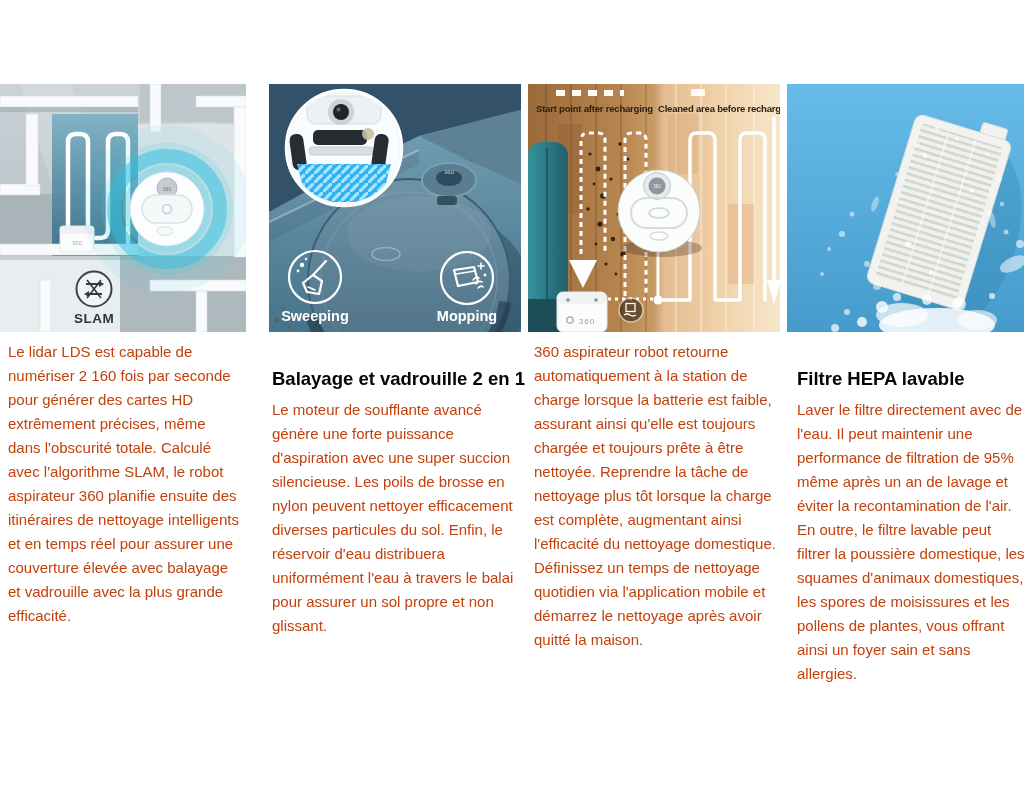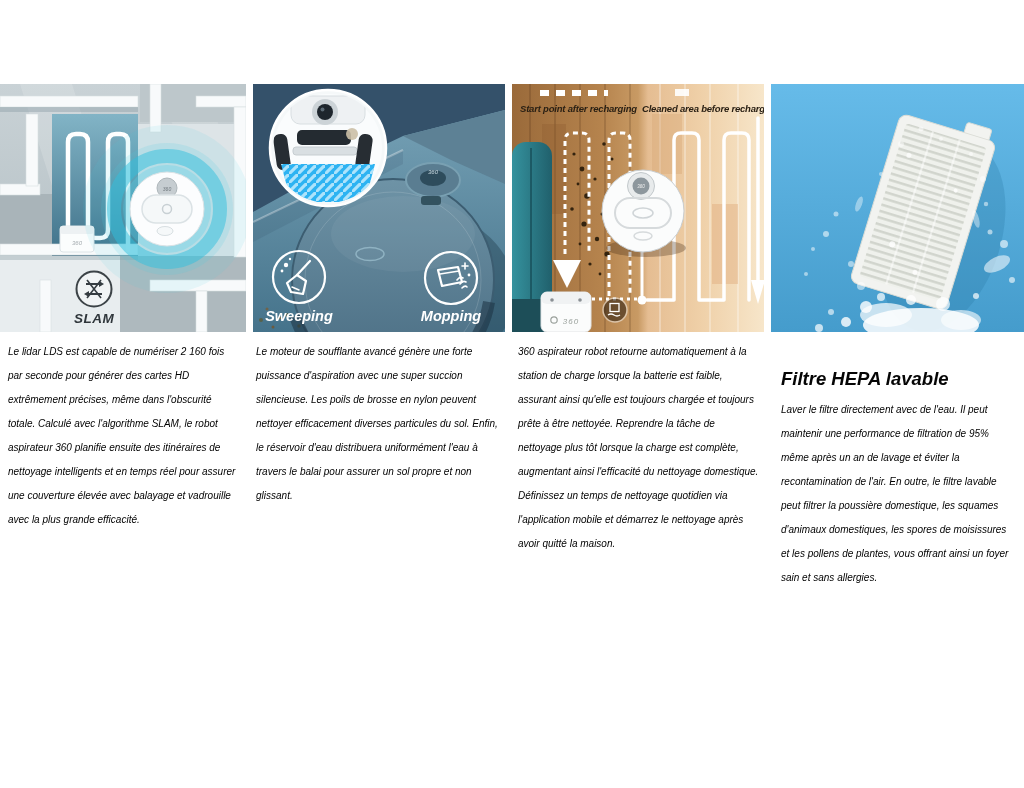--- a/index.html
+++ b/index.html
@@ -1,28 +1,28 @@
 <!DOCTYPE html>
 <html><head>
 <meta charset="utf-8">
 <style>
   html,body{margin:0;padding:0;background:#fff;}
   .page{position:relative;width:1024px;height:788px;overflow:hidden;background:#fff;
         font-family:"Liberation Sans", sans-serif;}
   .features{display:flex;gap:7px;padding-top:84px;}
-  .col{box-sizing:border-box;font-style:italic;}
+  .col{box-sizing:border-box;}
   .col svg{display:block;}
-  .c1{width:246px;}.c2{width:252px;}.c3{width:252px;}.c4{width:253px;}
+  .c1{width:246px;}.c2{width:252px;margin-left:16px;}.c3{width:252px;}.c4{width:253px;}
   .c1 .txt{padding:0 6px 0 8px;}
   .c2 .txt{padding:0 4px 0 3px;}
   .c3 .txt{padding:0 4px 0 6px;}
   .c4 .txt{padding:0 14px 0 10px;}
   h3.fh{margin:36px 0 0;font-size:18.5px;font-weight:700;color:#050505;white-space:nowrap;
         letter-spacing:0;}
-  p.fb{margin:8px 0 0;font-size:10px;line-height:24px;color:#000000;}
+  p.fb{margin:8px 0 0;font-size:15px;line-height:24px;color:#c2410c;}
   text{font-family:"Liberation Sans", sans-serif;}
 </style>
 </head>
 <body>
 <div class="page">
 
 <div class="features">
 
   <div class="col c1">
     <svg width="246" height="248" viewBox="0 0 246 248">
@@ -180,20 +180,21 @@
           <path d="M 187 190 L 206 187" stroke-width="1.4"></path>
           <path d="M 204 196 q 3 -4 6 -2 M 207 200 q 3 -4 6 -2 M 209 204 q 3 -3 5 -1" stroke-width="1.6"></path>
           <path d="M 212 179 v 6 M 209 182 h 6" stroke-width="1.6"></path>
           <circle cx="216" cy="191" r="1.4" fill="#ffffff" stroke="none"></circle>
         </g>
       </g>
       <text x="46" y="237" font-size="14.5" font-weight="bold" fill="#ffffff" text-anchor="middle">Sweeping</text>
       <text x="198" y="237" font-size="14.5" font-weight="bold" fill="#ffffff" text-anchor="middle">Mopping</text>
     </svg>
     <div class="txt">
+      <h3 class="fh">Balayage et vadrouille 2 en 1</h3>
       <p class="fb">Le moteur de soufflante avancé génère une forte puissance d'aspiration avec une super succion silencieuse. Les poils de brosse en nylon peuvent nettoyer efficacement diverses particules du sol. Enfin, le réservoir d'eau distribuera uniformément l'eau à travers le balai pour assurer un sol propre et non glissant.</p>
     </div>
   </div>
 
   <div class="col c3">
     <svg width="252" height="248" viewBox="0 0 252 248">
       <defs>
         <linearGradient id="g3wood" x1="0" y1="0" x2="1" y2="0">
           <stop offset="0" stop-color="#9a6a3a"></stop>
               <stop offset="0.35" stop-color="#b5834d"></stop>

